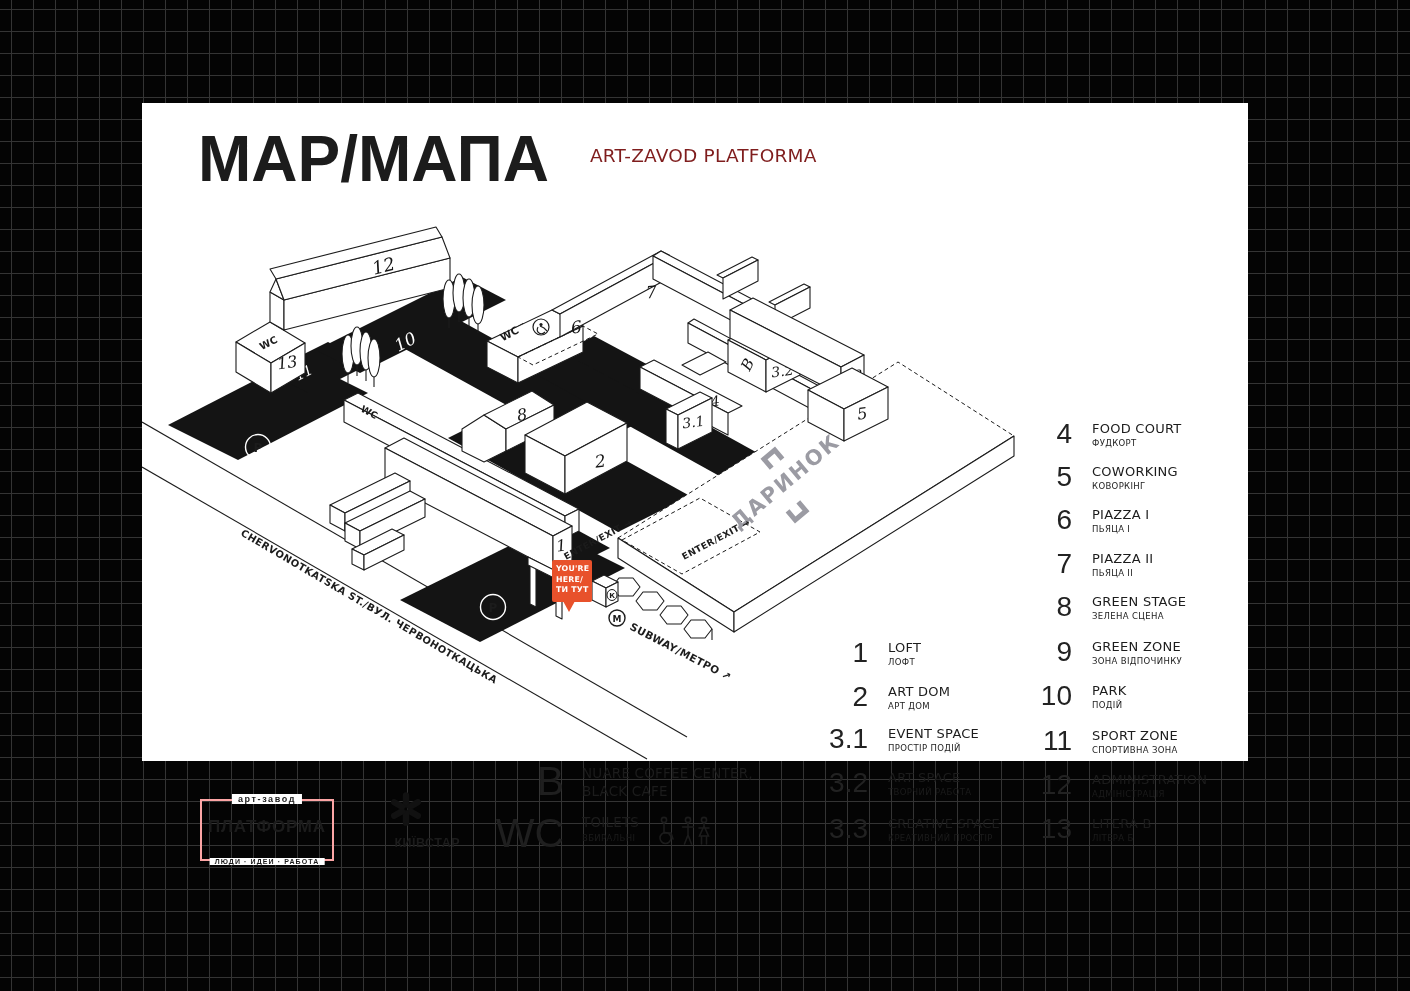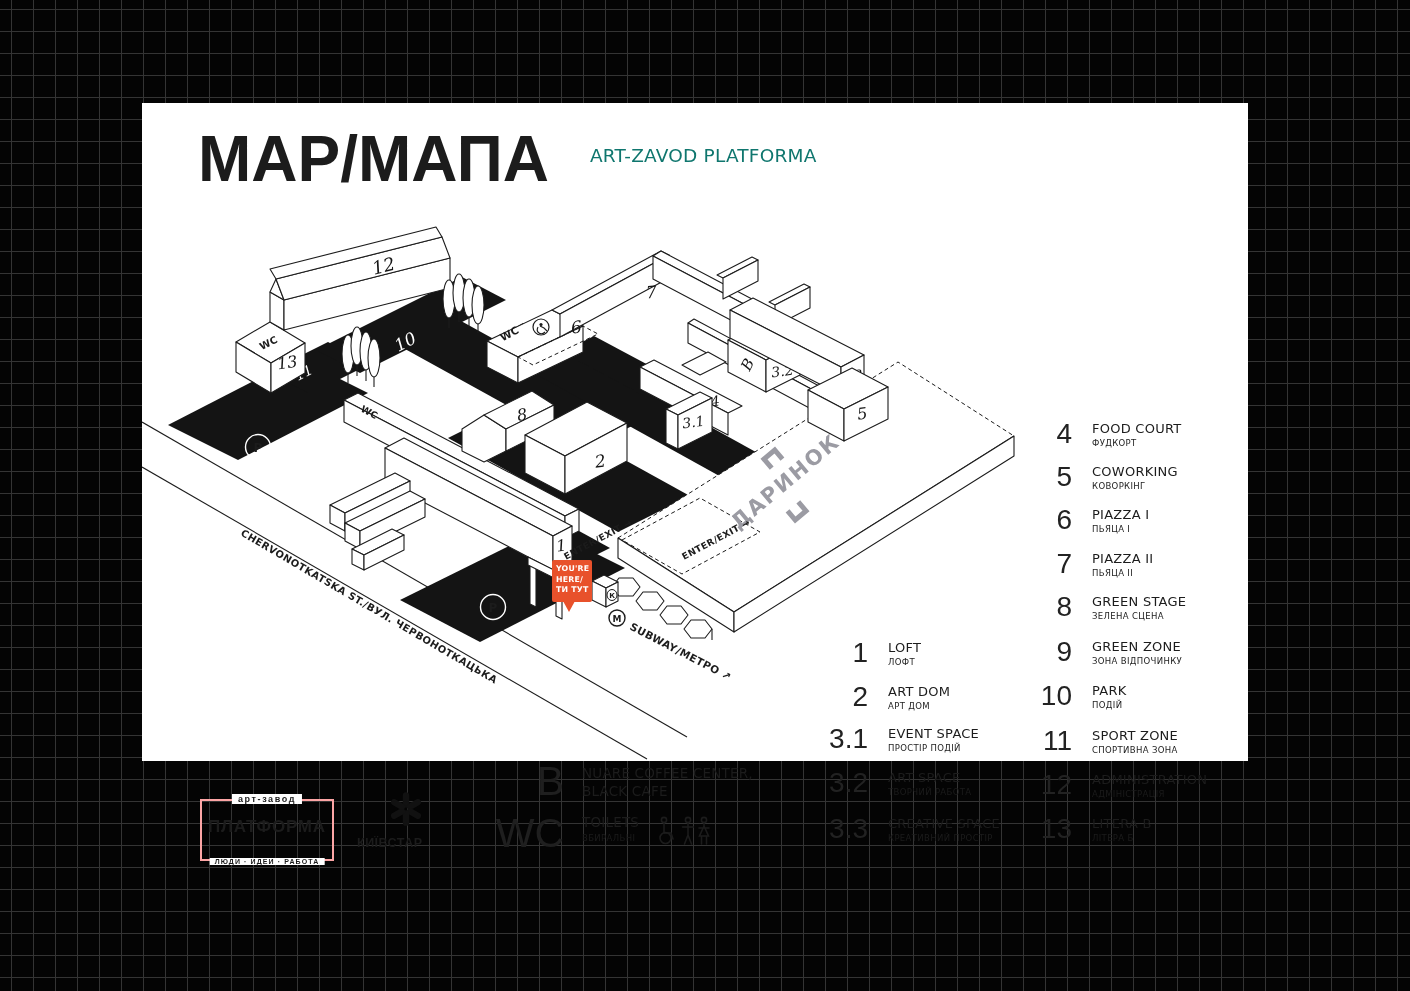--- a/index.html
+++ b/index.html
@@ -4,41 +4,41 @@
 <style>
   html,body{margin:0;padding:0;}
   body{width:1410px;height:991px;overflow:hidden;
        background-color:#040404;
        background-image:linear-gradient(#343434 1px,transparent 1px),
                         linear-gradient(90deg,#343434 1px,transparent 1px);
        background-size:22px 22px;background-position:11px 9px;
        font-family:"Liberation Sans",sans-serif;color:#1c1c1c;}
   .card{position:absolute;left:142px;top:103px;width:1106px;height:658px;background:#fff;}
   .title{position:absolute;left:56px;top:24px;font-size:64px;font-weight:700;letter-spacing:0;line-height:1;color:#1c1c1c;}
-  .subtitle{position:absolute;left:448px;top:40px;font-size:18.5px;line-height:1.45;font-family:"DejaVu Sans",sans-serif;letter-spacing:.2px;color:#0f766e;}
+  .subtitle{position:absolute;left:448px;top:40px;font-size:18.5px;line-height:1.45;font-family:"DejaVu Sans",sans-serif;letter-spacing:.2px;color:#7f1d1d;}
   .mapsvg{position:absolute;left:0px;top:112px;width:900px;height:600px;}
   
   .lrow{position:absolute;display:flex;align-items:flex-start;}
   .lnum{width:86px;text-align:right;font-size:28px;line-height:1;margin-top:-2px;color:#222;font-family:"Liberation Sans",sans-serif;}
   .lnum2{width:90px;}
   .ltxt{margin-left:20px;}
   .len{font-size:13px;font-family:"DejaVu Sans",sans-serif;letter-spacing:.25px;line-height:1;}
   .lua{font-size:8.5px;font-family:"DejaVu Sans",sans-serif;letter-spacing:.35px;margin-top:4px;line-height:1;}
   .special{position:absolute;display:flex;align-items:flex-start;}
   .sym{width:102px;text-align:right;font-size:41px;line-height:1;color:#1f1f1f;font-family:"Liberation Sans",sans-serif;}
   .stxt{margin-left:18px;padding-top:3px;}
   .sline{font-size:13.5px;font-family:"DejaVu Sans",sans-serif;letter-spacing:.2px;line-height:1.35;}
   .wcrow{display:flex;align-items:flex-start;}
   
   .pf{position:absolute;left:58px;top:696px;width:130px;height:58px;border:2px solid #fca5a5;}
   .pf-top{position:absolute;top:-7px;left:50%;transform:translateX(-50%);background:#fff;padding:0 6px;font-size:9px;font-weight:700;letter-spacing:1.6px;white-space:nowrap;}
   .pf-name{position:absolute;top:16px;width:100%;text-align:center;font-size:17px;font-weight:700;letter-spacing:.8px;}
   .pf-bot{position:absolute;bottom:-6px;left:50%;transform:translateX(-50%);background:#fff;padding:0 5px;font-size:7px;font-weight:700;letter-spacing:1.1px;white-space:nowrap;}
   .ks-star{position:absolute;left:244px;top:684px;}
-  .ks-name{position:absolute;left:215px;top:733px;width:82px;text-align:left;font-size:12.5px;font-weight:700;letter-spacing:.5px;}
+  .ks-name{position:absolute;left:236px;top:733px;width:82px;text-align:right;font-size:12.5px;font-weight:700;letter-spacing:.5px;}
   
   text{fill:#1c1c1c;}
   .mwc{font-family:"DejaVu Sans",sans-serif;font-weight:700;}
   .mnum{font-family:"DejaVu Serif",serif;font-style:italic;fill:#161616;}
   .znum{font-family:"DejaVu Serif",serif;font-style:italic;fill:#ffffff;}
   .slabel{font-family:"DejaVu Sans",sans-serif;font-weight:700;letter-spacing:.4px;}
   .darynok{font-family:"DejaVu Sans",sans-serif;font-weight:700;fill:#9B9BA3;letter-spacing:2px;}
   .bld{fill:#ffffff;stroke:#1c1c1c;stroke-width:1.1;stroke-linejoin:round;}
   .blk{fill:#141414;stroke:none;}
   .ln{stroke:#1c1c1c;stroke-width:1.1;fill:none;}

